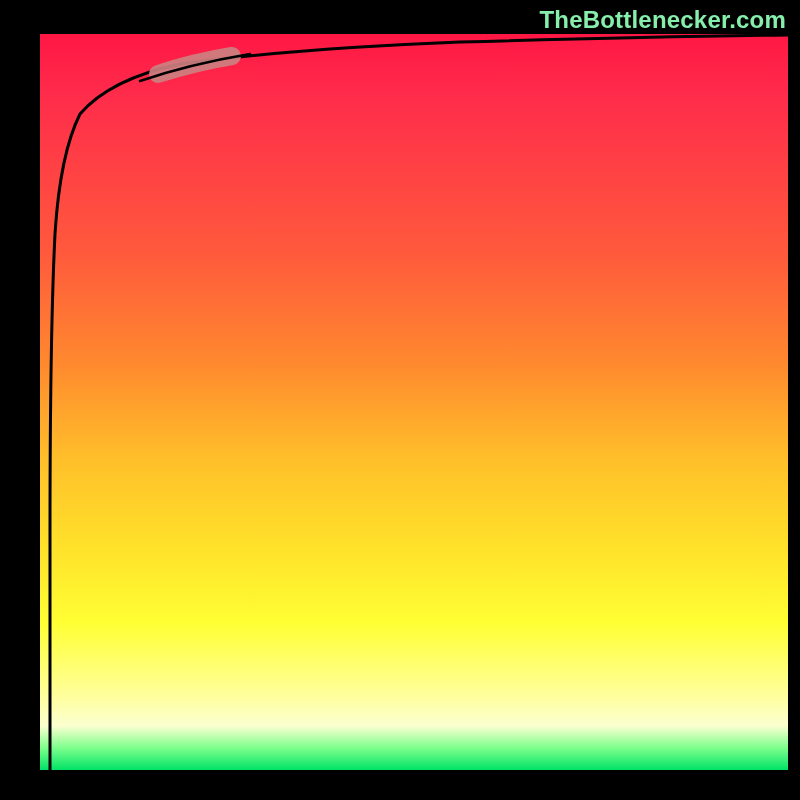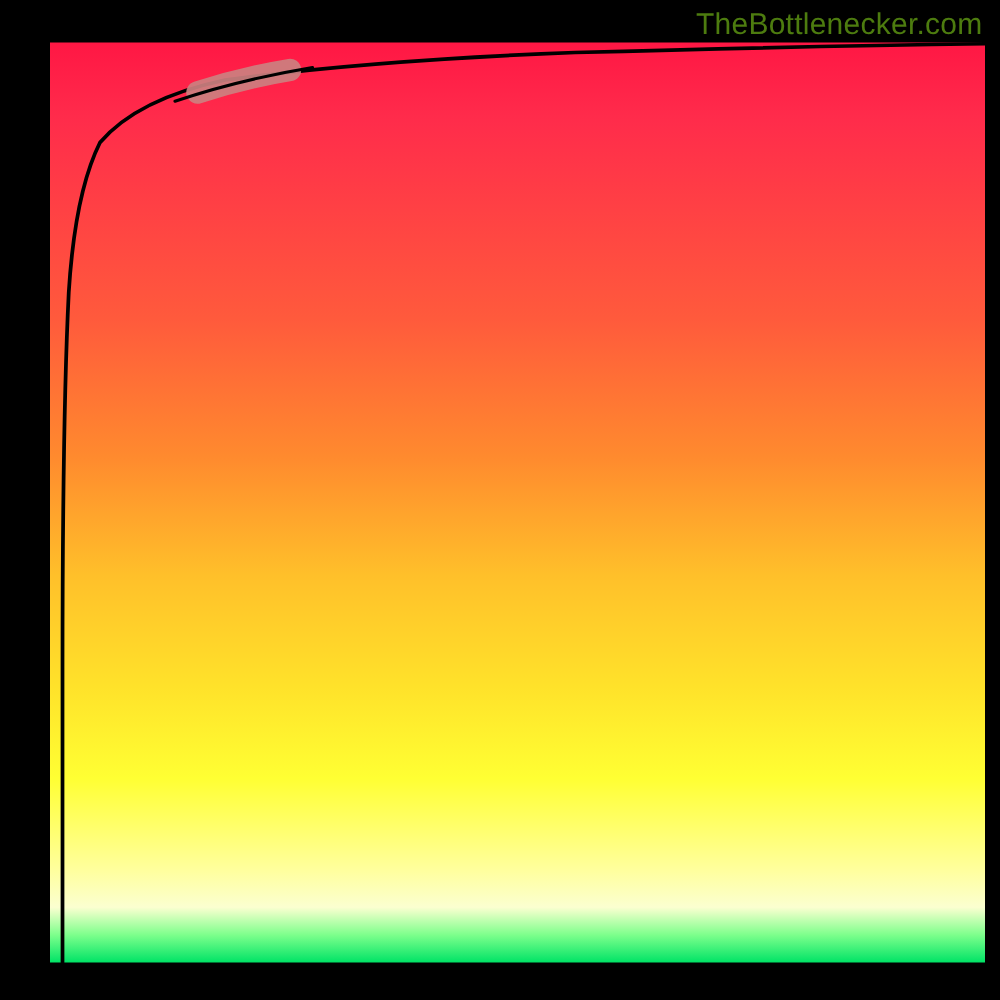--- a/index.html
+++ b/index.html
@@ -38,23 +38,23 @@
       #ffff9e 90%,
       #fbffd0 94%,
       #7dff8c 97%,
       #00e366 100%
     );
   }
   .attribution {
     position: absolute;
     top: 6px;
     right: 14px;
-    color: #4d7c0f;
+    color: #86efac;
     font-size: 24px;
-    font-weight: 400;
+    font-weight: 700;
     letter-spacing: 0.2px;
     text-align: center;
   }
   svg.curve {
     position: absolute;
     left: 40px;
     top: 34px;
     width: 748px;
     height: 736px;
     overflow: visible;

